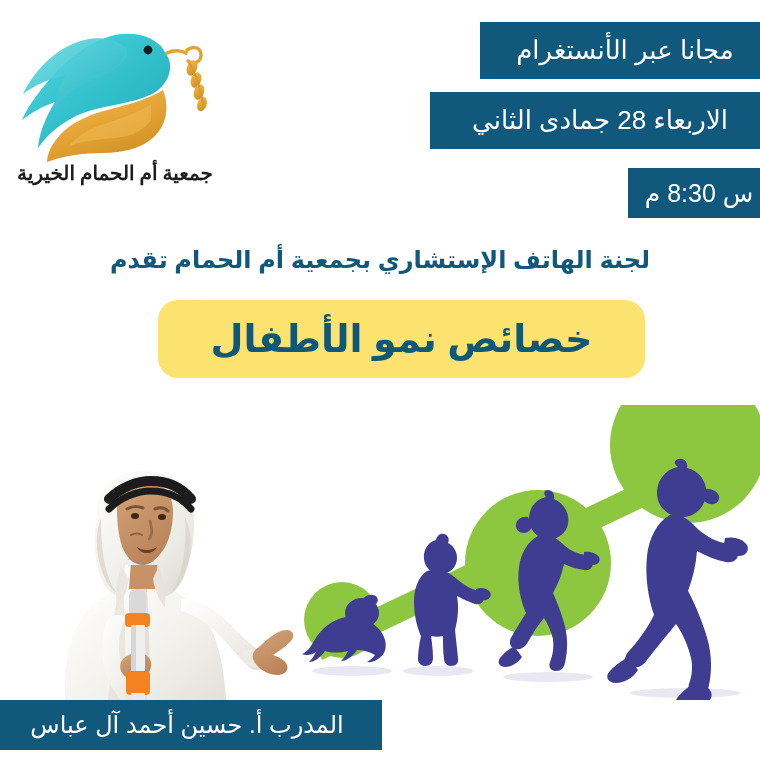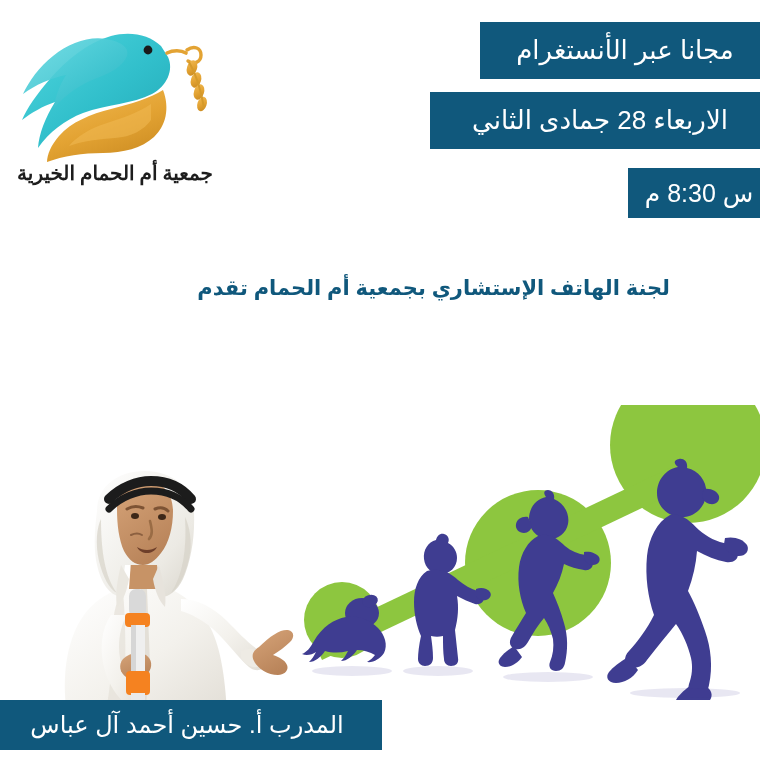--- a/index.html
+++ b/index.html
@@ -47,27 +47,27 @@
   #logo svg { display: block; width: 100%; height: 100%; }
 
   
   #subtitle {
     position: absolute;
     left: 90px;
     top: 243px;
     width: 580px;
     height: 34px;
     direction: rtl;
+    text-align: center;
     color: #10587c;
-    font-size: 21px;
+    font-size: 24px;
     font-weight: 700;
     font-family: "Liberation Sans", "DejaVu Sans", sans-serif;
     white-space: nowrap;
     line-height: 34px;
-    margin-top: 28px;
   }
 
   
   #title-box {
     position: absolute;
     left: 158px;
     top: 300px;
     width: 487px;
     height: 78px;
     background: #fce26e;
@@ -186,20 +186,23 @@
   </div>
 
   <div id="banner-free" class="banner">مجانا عبر الأنستغرام</div>
 
   <div id="banner-date" class="banner">الاربعاء 28 جمادى الثاني</div>
 
   <div id="banner-time" class="banner">س 8:30 م</div>
 
   <div id="subtitle">لجنة  الهاتف الإستشاري بجمعية أم الحمام تقدم</div>
 
+  <div id="title-box">
+    <span id="title-text">خصائص نمو الأطفال</span>
+  </div>
 
   <div id="growth">
     <svg viewBox="0 0 460 295" xmlns="http://www.w3.org/2000/svg" aria-hidden="true">
 
       <circle cx="42" cy="215" r="38" fill="#8dc63f"></circle>
       <circle cx="238" cy="158" r="73" fill="#8dc63f"></circle>
       <circle cx="388" cy="40" r="78" fill="#8dc63f"></circle>
 
       <path d="M12 233 L372 62 L382 84 L22 255 Z" fill="#8dc63f"></path>
 

